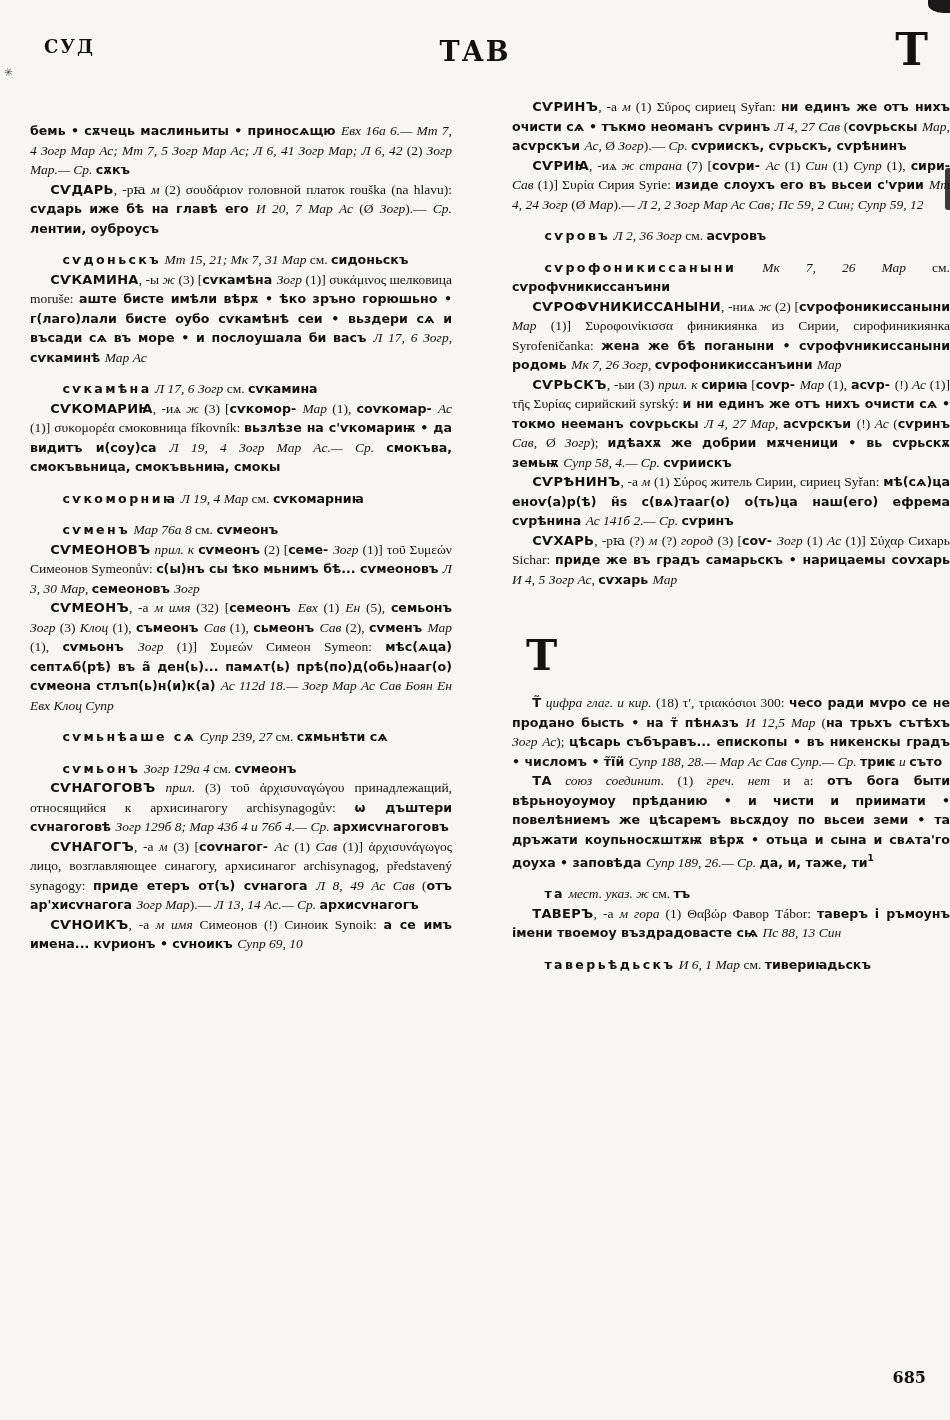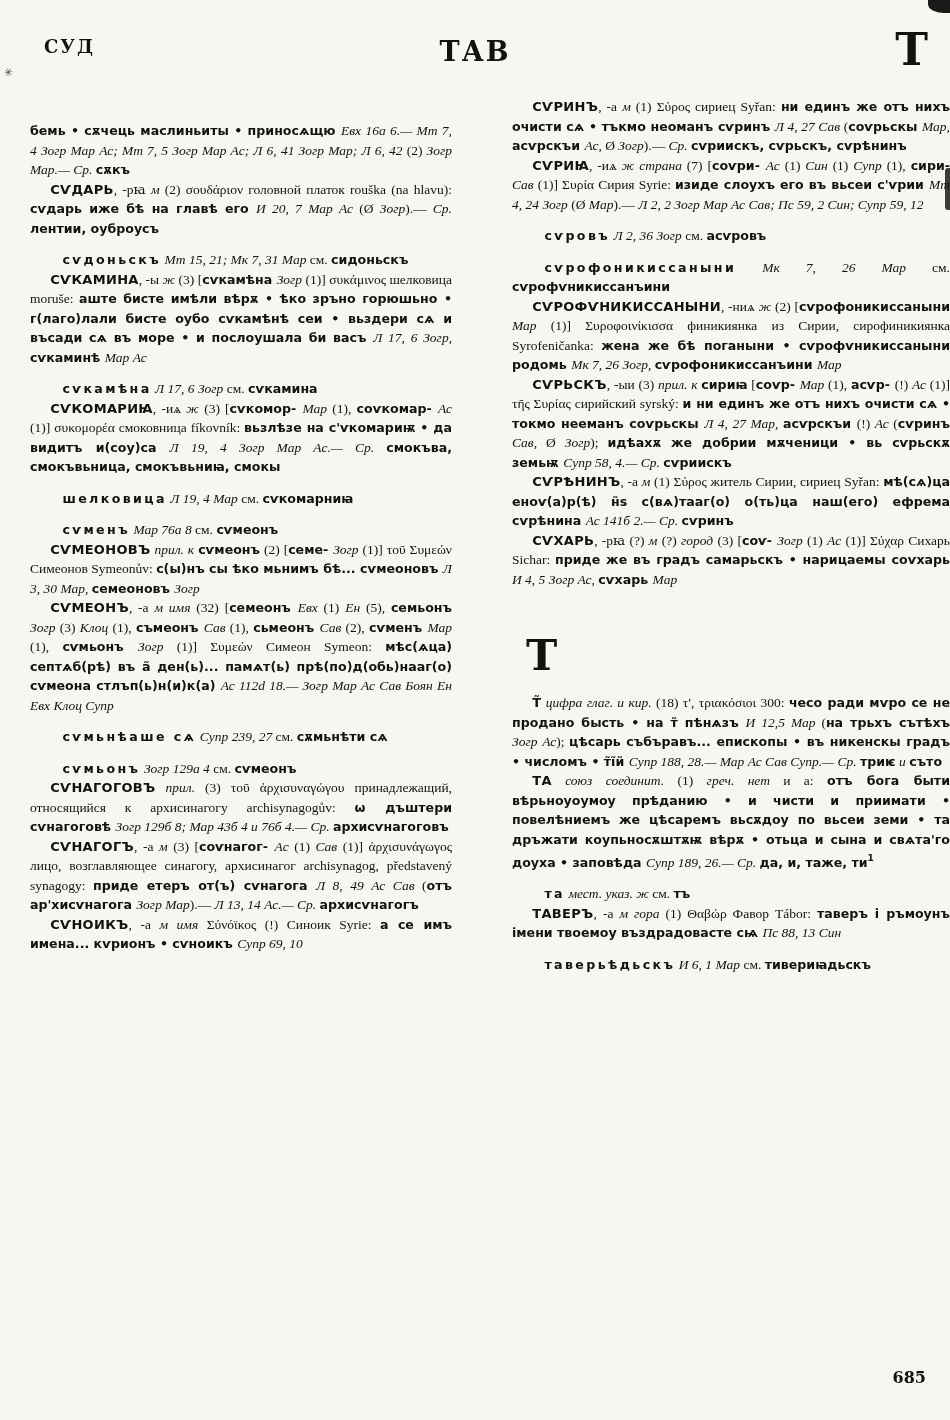--- a/index.html
+++ b/index.html
@@ -52,29 +52,29 @@
   <div class="runhead rh-center">ТАВ</div>
   <div class="runhead rh-right">Т</div>
 
   <div class="col col-left">
       <p class="para kind-cont"><span class="seg-ocs">бемь • сѫчець маслиньиты • приносѧщю </span><span class="seg-it">Евх 16а 6.— Мт 7, 4 Зогр Мар Ас; Мт 7, 5 Зогр Мар Ас; Л 6, 41 Зогр Мар; Л 6, 42 </span><span class="seg-rm">(2) </span><span class="seg-it">Зогр Мар.— Ср. </span><span class="seg-ocs">сѫкъ</span></p>
       <p class="para kind-entry"><span class="seg-hw">СѴДАРЬ</span><span class="seg-rm">, -рꙗ </span><span class="seg-it">м</span><span class="seg-rm"> (2) σουδάριον головной платок rouška (na hlavu): </span><span class="seg-ocs">сѵдарь иже бѣ на главѣ его </span><span class="seg-it">И 20, 7 Мар Ас</span><span class="seg-rm"> (Ø </span><span class="seg-it">Зогр</span><span class="seg-rm">).— </span><span class="seg-it">Ср. </span><span class="seg-ocs">лентии, оуброусъ</span></p>
       <p class="para kind-xref"><span class="seg-sp">сѵдоньскъ</span><span class="seg-it"> Мт 15, 21; Мк 7, 31 Мар</span><span class="seg-rm"> см. </span><span class="seg-ocs">сидоньскъ</span></p>
       <p class="para kind-entry"><span class="seg-hw">СѴКАМИНА</span><span class="seg-rm">, -ы </span><span class="seg-it">ж</span><span class="seg-rm"> (3) [</span><span class="seg-ocs">сѵкамѣна </span><span class="seg-it">Зогр</span><span class="seg-rm"> (1)] συκάμινος шелковица moruše: </span><span class="seg-ocs">аште бисте имѣли вѣрѫ • ѣко зръно горюшьно • г(лаго)лали бисте оубо сѵкамѣнѣ сеи • вьздери сѧ и въсади сѧ въ море • и послоушала би васъ </span><span class="seg-it">Л 17, 6 Зогр,</span><span class="seg-rm"> </span><span class="seg-ocs">сѵкаминѣ </span><span class="seg-it">Мар Ас</span></p>
       <p class="para kind-xref"><span class="seg-sp">сѵкамѣна</span><span class="seg-it"> Л 17, 6 Зогр</span><span class="seg-rm"> см. </span><span class="seg-ocs">сѵкамина</span></p>
       <p class="para kind-entry"><span class="seg-hw">СѴКОМАРИꙖ</span><span class="seg-rm">, -иѧ </span><span class="seg-it">ж</span><span class="seg-rm"> (3) [</span><span class="seg-ocs">сѵкомор- </span><span class="seg-it">Мар</span><span class="seg-rm"> (1), </span><span class="seg-ocs">соѵкомар- </span><span class="seg-it">Ас</span><span class="seg-rm"> (1)] συκομορέα смоковница fíkovník: </span><span class="seg-ocs">вьзлѣзе на с'ѵкомариѭ • да видитъ и(соу)са </span><span class="seg-it">Л 19, 4 Зогр Мар Ас.— Ср. </span><span class="seg-ocs">смокъва, смокъвьница, смокъвьниꙗ, смокы</span></p>
-      <p class="para kind-xref"><span class="seg-sp">шелковица</span><span class="seg-it"> Л 19, 4 Мар</span><span class="seg-rm"> см. </span><span class="seg-ocs">сѵкомарниꙗ</span></p>
+      <p class="para kind-xref"><span class="seg-sp">сѵкоморниꙗ</span><span class="seg-it"> Л 19, 4 Мар</span><span class="seg-rm"> см. </span><span class="seg-ocs">сѵкомарниꙗ</span></p>
       <p class="para kind-xref"><span class="seg-sp">сѵменъ</span><span class="seg-it"> Мар 76а 8</span><span class="seg-rm"> см. </span><span class="seg-ocs">сѵмеонъ</span></p>
       <p class="para kind-entry"><span class="seg-hw">СѴМЕОНОВЪ</span><span class="seg-it"> прил. к </span><span class="seg-ocs">сѵмеонъ</span><span class="seg-rm"> (2) [</span><span class="seg-ocs">семе- </span><span class="seg-it">Зогр</span><span class="seg-rm"> (1)] τοῦ Συμεών Симеонов Symeonův: </span><span class="seg-ocs">с(ы)нъ сы ѣко мьнимъ бѣ... сѵмеоновъ </span><span class="seg-it">Л 3, 30 Мар,</span><span class="seg-rm"> </span><span class="seg-ocs">семеоновъ </span><span class="seg-it">Зогр</span></p>
       <p class="para kind-entry"><span class="seg-hw">СѴМЕОНЪ</span><span class="seg-rm">, -а </span><span class="seg-it">м имя</span><span class="seg-rm"> (32) [</span><span class="seg-ocs">семеонъ </span><span class="seg-it">Евх</span><span class="seg-rm"> (1) </span><span class="seg-it">Ен</span><span class="seg-rm"> (5), </span><span class="seg-ocs">семьонъ </span><span class="seg-it">Зогр</span><span class="seg-rm"> (3) </span><span class="seg-it">Клоц</span><span class="seg-rm"> (1), </span><span class="seg-ocs">съмеонъ </span><span class="seg-it">Сав</span><span class="seg-rm"> (1), </span><span class="seg-ocs">сьмеонъ </span><span class="seg-it">Сав</span><span class="seg-rm"> (2), </span><span class="seg-ocs">сѵменъ </span><span class="seg-it">Мар</span><span class="seg-rm"> (1), </span><span class="seg-ocs">сѵмьонъ </span><span class="seg-it">Зогр</span><span class="seg-rm"> (1)] Συμεών Симеон Symeon: </span><span class="seg-ocs">мѣс(ѧца) септѧб(рѣ) въ а̃ ден(ь)... памѧт(ь) прѣ(по)д(обь)нааг(о) сѵмеона стлъп(ь)н(и)к(а) </span><span class="seg-it">Ас 112d 18.— Зогр Мар Ас Сав Боян Ен Евх Клоц Супр</span></p>
       <p class="para kind-xref"><span class="seg-sp">сѵмьнѣаше сѧ</span><span class="seg-it"> Супр 239, 27</span><span class="seg-rm"> см. </span><span class="seg-ocs">сѫмьнѣти сѧ</span></p>
       <p class="para kind-xref"><span class="seg-sp">сѵмьонъ</span><span class="seg-it"> Зогр 129а 4</span><span class="seg-rm"> см. </span><span class="seg-ocs">сѵмеонъ</span></p>
       <p class="para kind-entry"><span class="seg-hw">СѴНАГОГОВЪ</span><span class="seg-it"> прил.</span><span class="seg-rm"> (3) τοῦ ἀρχισυναγώγου принадлежащий, относящийся к архисинагогу archisynagogův: </span><span class="seg-ocs">ω дъштери сѵнагоговѣ </span><span class="seg-it">Зогр 129б 8; Мар 43б 4 и 76б 4.— Ср. </span><span class="seg-ocs">архисѵнагоговъ</span></p>
       <p class="para kind-entry"><span class="seg-hw">СѴНАГОГЪ</span><span class="seg-rm">, -а </span><span class="seg-it">м</span><span class="seg-rm"> (3) [</span><span class="seg-ocs">соѵнагог- </span><span class="seg-it">Ас</span><span class="seg-rm"> (1) </span><span class="seg-it">Сав</span><span class="seg-rm"> (1)] ἀρχισυνάγωγος лицо, возглавляющее синагогу, архисинагог archisynagog, představený synagogy: </span><span class="seg-ocs">приде етеръ от(ъ) сѵнагога </span><span class="seg-it">Л 8, 49 Ас Сав</span><span class="seg-rm"> (</span><span class="seg-ocs">отъ ар'хисѵнагога </span><span class="seg-it">Зогр Мар</span><span class="seg-rm">).— </span><span class="seg-it">Л 13, 14 Ас.— Ср. </span><span class="seg-ocs">архисѵнагогъ</span></p>
-      <p class="para kind-entry"><span class="seg-hw">СѴНОИКЪ</span><span class="seg-rm">, -а </span><span class="seg-it">м имя</span><span class="seg-rm"> Σύνόϊκος (!) Синоик Syrie: </span><span class="seg-ocs">а се имъ имена... кѵрионъ • сѵноикъ </span><span class="seg-it">Супр 69, 10</span></p>
+      <p class="para kind-entry"><span class="seg-hw">СѴНОИКЪ</span><span class="seg-rm">, -а </span><span class="seg-it">м имя</span><span class="seg-rm"> Симеонов (!) Синоик Synoik: </span><span class="seg-ocs">а се имъ имена... кѵрионъ • сѵноикъ </span><span class="seg-it">Супр 69, 10</span></p>
     </div>
   <div class="col col-right">
       <p class="para kind-entry"><span class="seg-hw">СѴРИНЪ</span><span class="seg-rm">, -а </span><span class="seg-it">м</span><span class="seg-rm"> (1) Σύρος сириец Syřan: </span><span class="seg-ocs">ни единъ же отъ нихъ очисти сѧ • тъкмо неоманъ сѵринъ </span><span class="seg-it">Л 4, 27 Сав</span><span class="seg-rm"> (</span><span class="seg-ocs">соѵрьскы </span><span class="seg-it">Мар,</span><span class="seg-rm"> </span><span class="seg-ocs">асѵрскъи </span><span class="seg-it">Ас,</span><span class="seg-rm"> Ø </span><span class="seg-it">Зогр</span><span class="seg-rm">).— </span><span class="seg-it">Ср. </span><span class="seg-ocs">сѵриискъ, сѵрьскъ, сѵрѣнинъ</span></p>
       <p class="para kind-entry"><span class="seg-hw">СѴРИꙖ</span><span class="seg-rm">, -иѧ </span><span class="seg-it">ж страна</span><span class="seg-rm"> (7) [</span><span class="seg-ocs">соѵри- </span><span class="seg-it">Ас</span><span class="seg-rm"> (1) </span><span class="seg-it">Син</span><span class="seg-rm"> (1) </span><span class="seg-it">Супр</span><span class="seg-rm"> (1), </span><span class="seg-ocs">сири- </span><span class="seg-it">Сав</span><span class="seg-rm"> (1)] Συρία Сирия Syrie: </span><span class="seg-ocs">изиде слоухъ его въ вьсеи с'ѵрии </span><span class="seg-it">Мт 4, 24 Зогр</span><span class="seg-rm"> (Ø </span><span class="seg-it">Мар</span><span class="seg-rm">).— </span><span class="seg-it">Л 2, 2 Зогр Мар Ас Сав; Пс 59, 2 Син; Супр 59, 12</span></p>
       <p class="para kind-xref"><span class="seg-sp">сѵровъ</span><span class="seg-it"> Л 2, 36 Зогр</span><span class="seg-rm"> см. </span><span class="seg-ocs">асѵровъ</span></p>
       <p class="para kind-xref"><span class="seg-sp">сѵрофоникиссаныни</span><span class="seg-it"> Мк 7, 26 Мар</span><span class="seg-rm"> см. </span><span class="seg-ocs">сѵрофѵникиссанъини</span></p>
       <p class="para kind-entry"><span class="seg-hw">СѴРОФѴНИКИССАНЫНИ</span><span class="seg-rm">, -ниѧ </span><span class="seg-it">ж</span><span class="seg-rm"> (2) [</span><span class="seg-ocs">сѵрофоникиссаныни </span><span class="seg-it">Мар</span><span class="seg-rm"> (1)] Συροφοινίκισσα финикиянка из Сирии, сирофиникиянка Syrofeničanka: </span><span class="seg-ocs">жена же бѣ поганыни • сѵрофѵникиссаныни родомь </span><span class="seg-it">Мк 7, 26 Зогр,</span><span class="seg-rm"> </span><span class="seg-ocs">сѵрофоникиссанъини </span><span class="seg-it">Мар</span></p>
       <p class="para kind-entry"><span class="seg-hw">СѴРЬСКЪ</span><span class="seg-rm">, -ыи (3) </span><span class="seg-it">прил. к </span><span class="seg-ocs">сириꙗ</span><span class="seg-rm"> [</span><span class="seg-ocs">соѵр- </span><span class="seg-it">Мар</span><span class="seg-rm"> (1), </span><span class="seg-ocs">асѵр- </span><span class="seg-rm">(!) </span><span class="seg-it">Ас</span><span class="seg-rm"> (1)] τῆς Συρίας сирийский syrský: </span><span class="seg-ocs">и ни единъ же отъ нихъ очисти сѧ • токмо нееманъ соѵрьскы </span><span class="seg-it">Л 4, 27 Мар,</span><span class="seg-rm"> </span><span class="seg-ocs">асѵрскъи </span><span class="seg-rm">(!) </span><span class="seg-it">Ас</span><span class="seg-rm"> (</span><span class="seg-ocs">сѵринъ </span><span class="seg-it">Сав,</span><span class="seg-rm"> Ø </span><span class="seg-it">Зогр</span><span class="seg-rm">); </span><span class="seg-ocs">идѣахѫ же добрии мѫченици • вь сѵрьскѫ земьѭ </span><span class="seg-it">Супр 58, 4.— Ср. </span><span class="seg-ocs">сѵриискъ</span></p>
       <p class="para kind-entry"><span class="seg-hw">СѴРѢНИНЪ</span><span class="seg-rm">, -а </span><span class="seg-it">м</span><span class="seg-rm"> (1) Σύρος житель Сирии, сириец Syřan: </span><span class="seg-ocs">мѣ(сѧ)ца еноѵ(а)р(ѣ) н̃ѕ с(вѧ)тааг(о) о(ть)ца наш(его) ефрема сѵрѣнина </span><span class="seg-it">Ас 141б 2.— Ср. </span><span class="seg-ocs">сѵринъ</span></p>
       <p class="para kind-entry"><span class="seg-hw">СѴХАРЬ</span><span class="seg-rm">, -рꙗ (?) </span><span class="seg-it">м</span><span class="seg-rm"> (?) </span><span class="seg-it">город</span><span class="seg-rm"> (3) [</span><span class="seg-ocs">соѵ- </span><span class="seg-it">Зогр</span><span class="seg-rm"> (1) </span><span class="seg-it">Ас</span><span class="seg-rm"> (1)] Σύχαρ Сихарь Sichar: </span><span class="seg-ocs">приде же въ градъ самарьскъ • нарицаемы соѵхарь </span><span class="seg-it">И 4, 5 Зогр Ас,</span><span class="seg-rm"> </span><span class="seg-ocs">сѵхарь </span><span class="seg-it">Мар</span></p>

